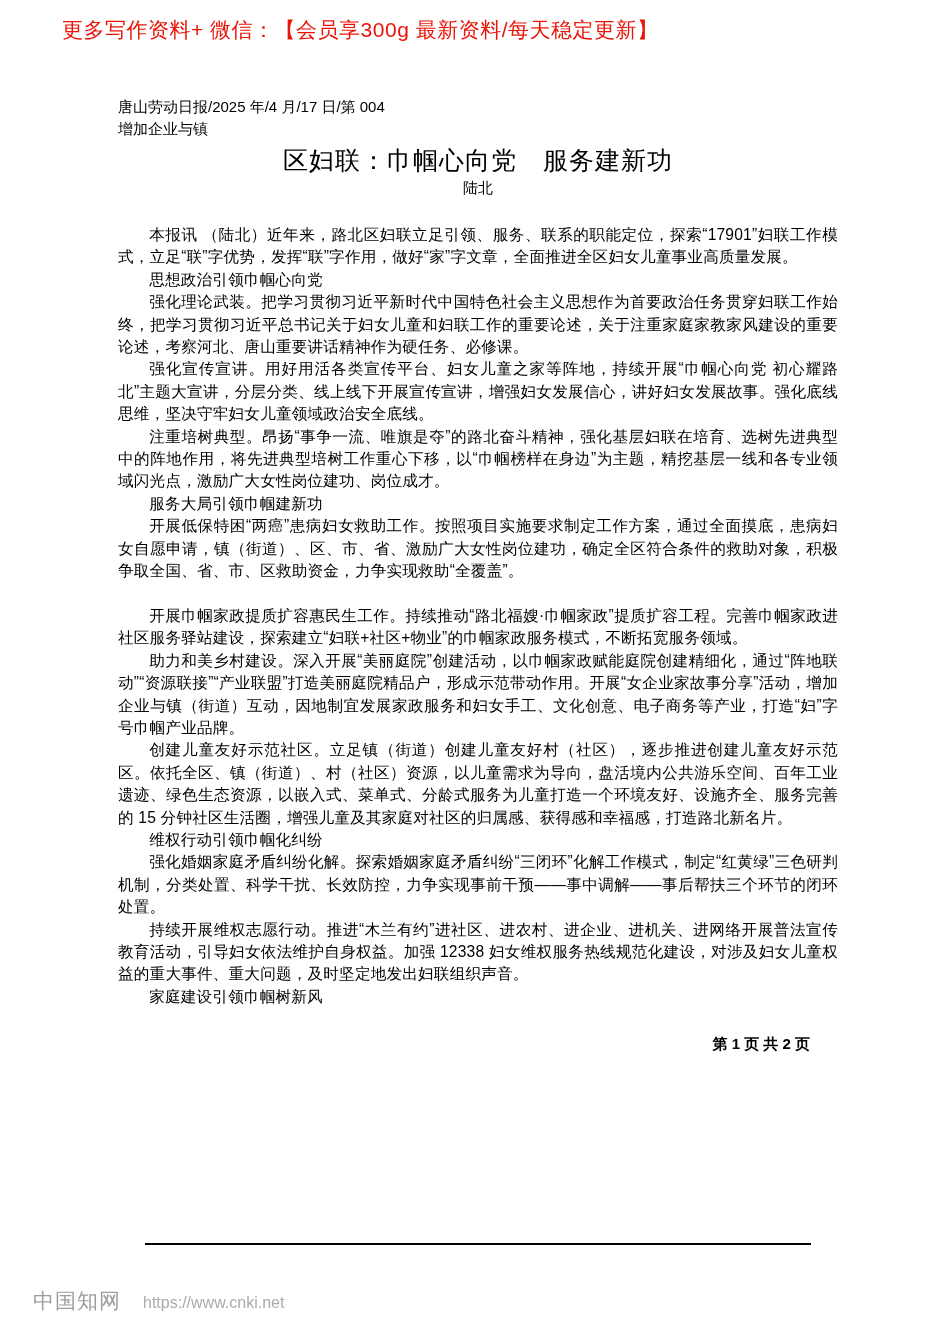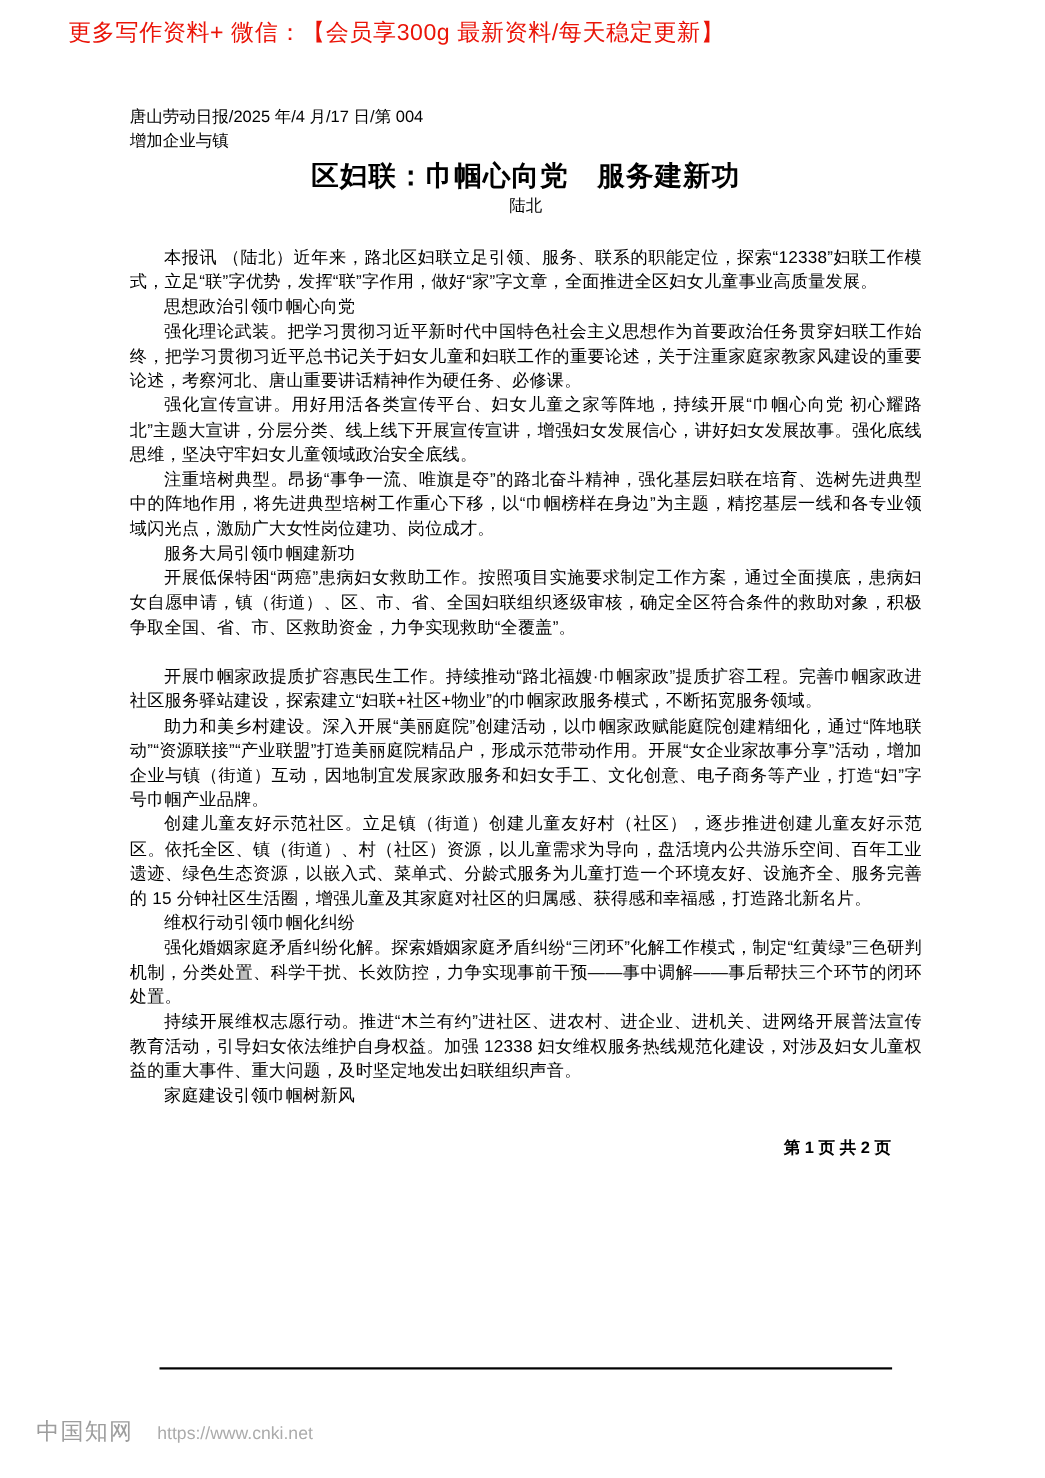--- a/index.html
+++ b/index.html
@@ -34,21 +34,21 @@
   .source-block {
     font-size: 15px;
     line-height: 21.5px;
     color: #000;
   }
   .article-title {
     margin-top: 6px;
     text-align: center;
     font-size: 25px;
     line-height: 30px;
-    font-weight: 700;
+    font-weight: 400;
     letter-spacing: 1px;
   }
   .article-author {
     margin-top: 3px;
     text-align: center;
     font-size: 15px;
     line-height: 20px;
   }
   .article-body {
     margin-top: 26px;
@@ -110,27 +110,27 @@
   <div class="source-block">
     <div>唐山劳动日报/2025 年/4 月/17 日/第 004</div>
     <div>增加企业与镇</div>
   </div>
 
   <div class="article-title">区妇联：巾帼心向党　服务建新功</div>
 
   <div class="article-author">陆北</div>
 
   <div class="article-body">
-    <p>本报讯 （陆北）近年来，路北区妇联立足引领、服务、联系的职能定位，探索“12338”妇联工作模式，立足“联”字优势，发挥“联”字作用，做好“家”字文章，全面推进全区妇女儿童事业高质量发展。</p>
+    <p>本报讯 （陆北）近年来，路北区妇联立足引领、服务、联系的职能定位，探索“17901”妇联工作模式，立足“联”字优势，发挥“联”字作用，做好“家”字文章，全面推进全区妇女儿童事业高质量发展。</p>
     <p>思想政治引领巾帼心向党</p>
     <p>强化理论武装。把学习贯彻习近平新时代中国特色社会主义思想作为首要政治任务贯穿妇联工作始终，把学习贯彻习近平总书记关于妇女儿童和妇联工作的重要论述，关于注重家庭家教家风建设的重要论述，考察河北、唐山重要讲话精神作为硬任务、必修课。</p>
     <p>强化宣传宣讲。用好用活各类宣传平台、妇女儿童之家等阵地，持续开展“巾帼心向党 初心耀路北”主题大宣讲，分层分类、线上线下开展宣传宣讲，增强妇女发展信心，讲好妇女发展故事。强化底线思维，坚决守牢妇女儿童领域政治安全底线。</p>
     <p>注重培树典型。昂扬“事争一流、唯旗是夺”的路北奋斗精神，强化基层妇联在培育、选树先进典型中的阵地作用，将先进典型培树工作重心下移，以“巾帼榜样在身边”为主题，精挖基层一线和各专业领域闪光点，激励广大女性岗位建功、岗位成才。</p>
     <p>服务大局引领巾帼建新功</p>
-    <p>开展低保特困“两癌”患病妇女救助工作。按照项目实施要求制定工作方案，通过全面摸底，患病妇女自愿申请，镇（街道）、区、市、省、全国妇联组织逐级审核，确定全区符合条件的救助对象，积极争取全国、省、市、区救助资金，力争实现救助“全覆盖”。</p>
+    <p>开展低保特困“两癌”患病妇女救助工作。按照项目实施要求制定工作方案，通过全面摸底，患病妇女自愿申请，镇（街道）、区、市、省、激励广大女性岗位建功，确定全区符合条件的救助对象，积极争取全国、省、市、区救助资金，力争实现救助“全覆盖”。</p>
     <p class="spacer"></p>
     <p>开展巾帼家政提质扩容惠民生工作。持续推动“路北福嫂·巾帼家政”提质扩容工程。完善巾帼家政进社区服务驿站建设，探索建立“妇联+社区+物业”的巾帼家政服务模式，不断拓宽服务领域。</p>
     <p>助力和美乡村建设。深入开展“美丽庭院”创建活动，以巾帼家政赋能庭院创建精细化，通过“阵地联动”“资源联接”“产业联盟”打造美丽庭院精品户，形成示范带动作用。开展“女企业家故事分享”活动，增加企业与镇（街道）互动，因地制宜发展家政服务和妇女手工、文化创意、电子商务等产业，打造“妇”字号巾帼产业品牌。</p>
     <p>创建儿童友好示范社区。立足镇（街道）创建儿童友好村（社区），逐步推进创建儿童友好示范区。依托全区、镇（街道）、村（社区）资源，以儿童需求为导向，盘活境内公共游乐空间、百年工业遗迹、绿色生态资源，以嵌入式、菜单式、分龄式服务为儿童打造一个环境友好、设施齐全、服务完善的 15 分钟社区生活圈，增强儿童及其家庭对社区的归属感、获得感和幸福感，打造路北新名片。</p>
     <p>维权行动引领巾帼化纠纷</p>
     <p>强化婚姻家庭矛盾纠纷化解。探索婚姻家庭矛盾纠纷“三闭环”化解工作模式，制定“红黄绿”三色研判机制，分类处置、科学干扰、长效防控，力争实现事前干预——事中调解——事后帮扶三个环节的闭环处置。</p>
     <p>持续开展维权志愿行动。推进“木兰有约”进社区、进农村、进企业、进机关、进网络开展普法宣传教育活动，引导妇女依法维护自身权益。加强 12338 妇女维权服务热线规范化建设，对涉及妇女儿童权益的重大事件、重大问题，及时坚定地发出妇联组织声音。</p>
     <p>家庭建设引领巾帼树新风</p>
   </div>
 

